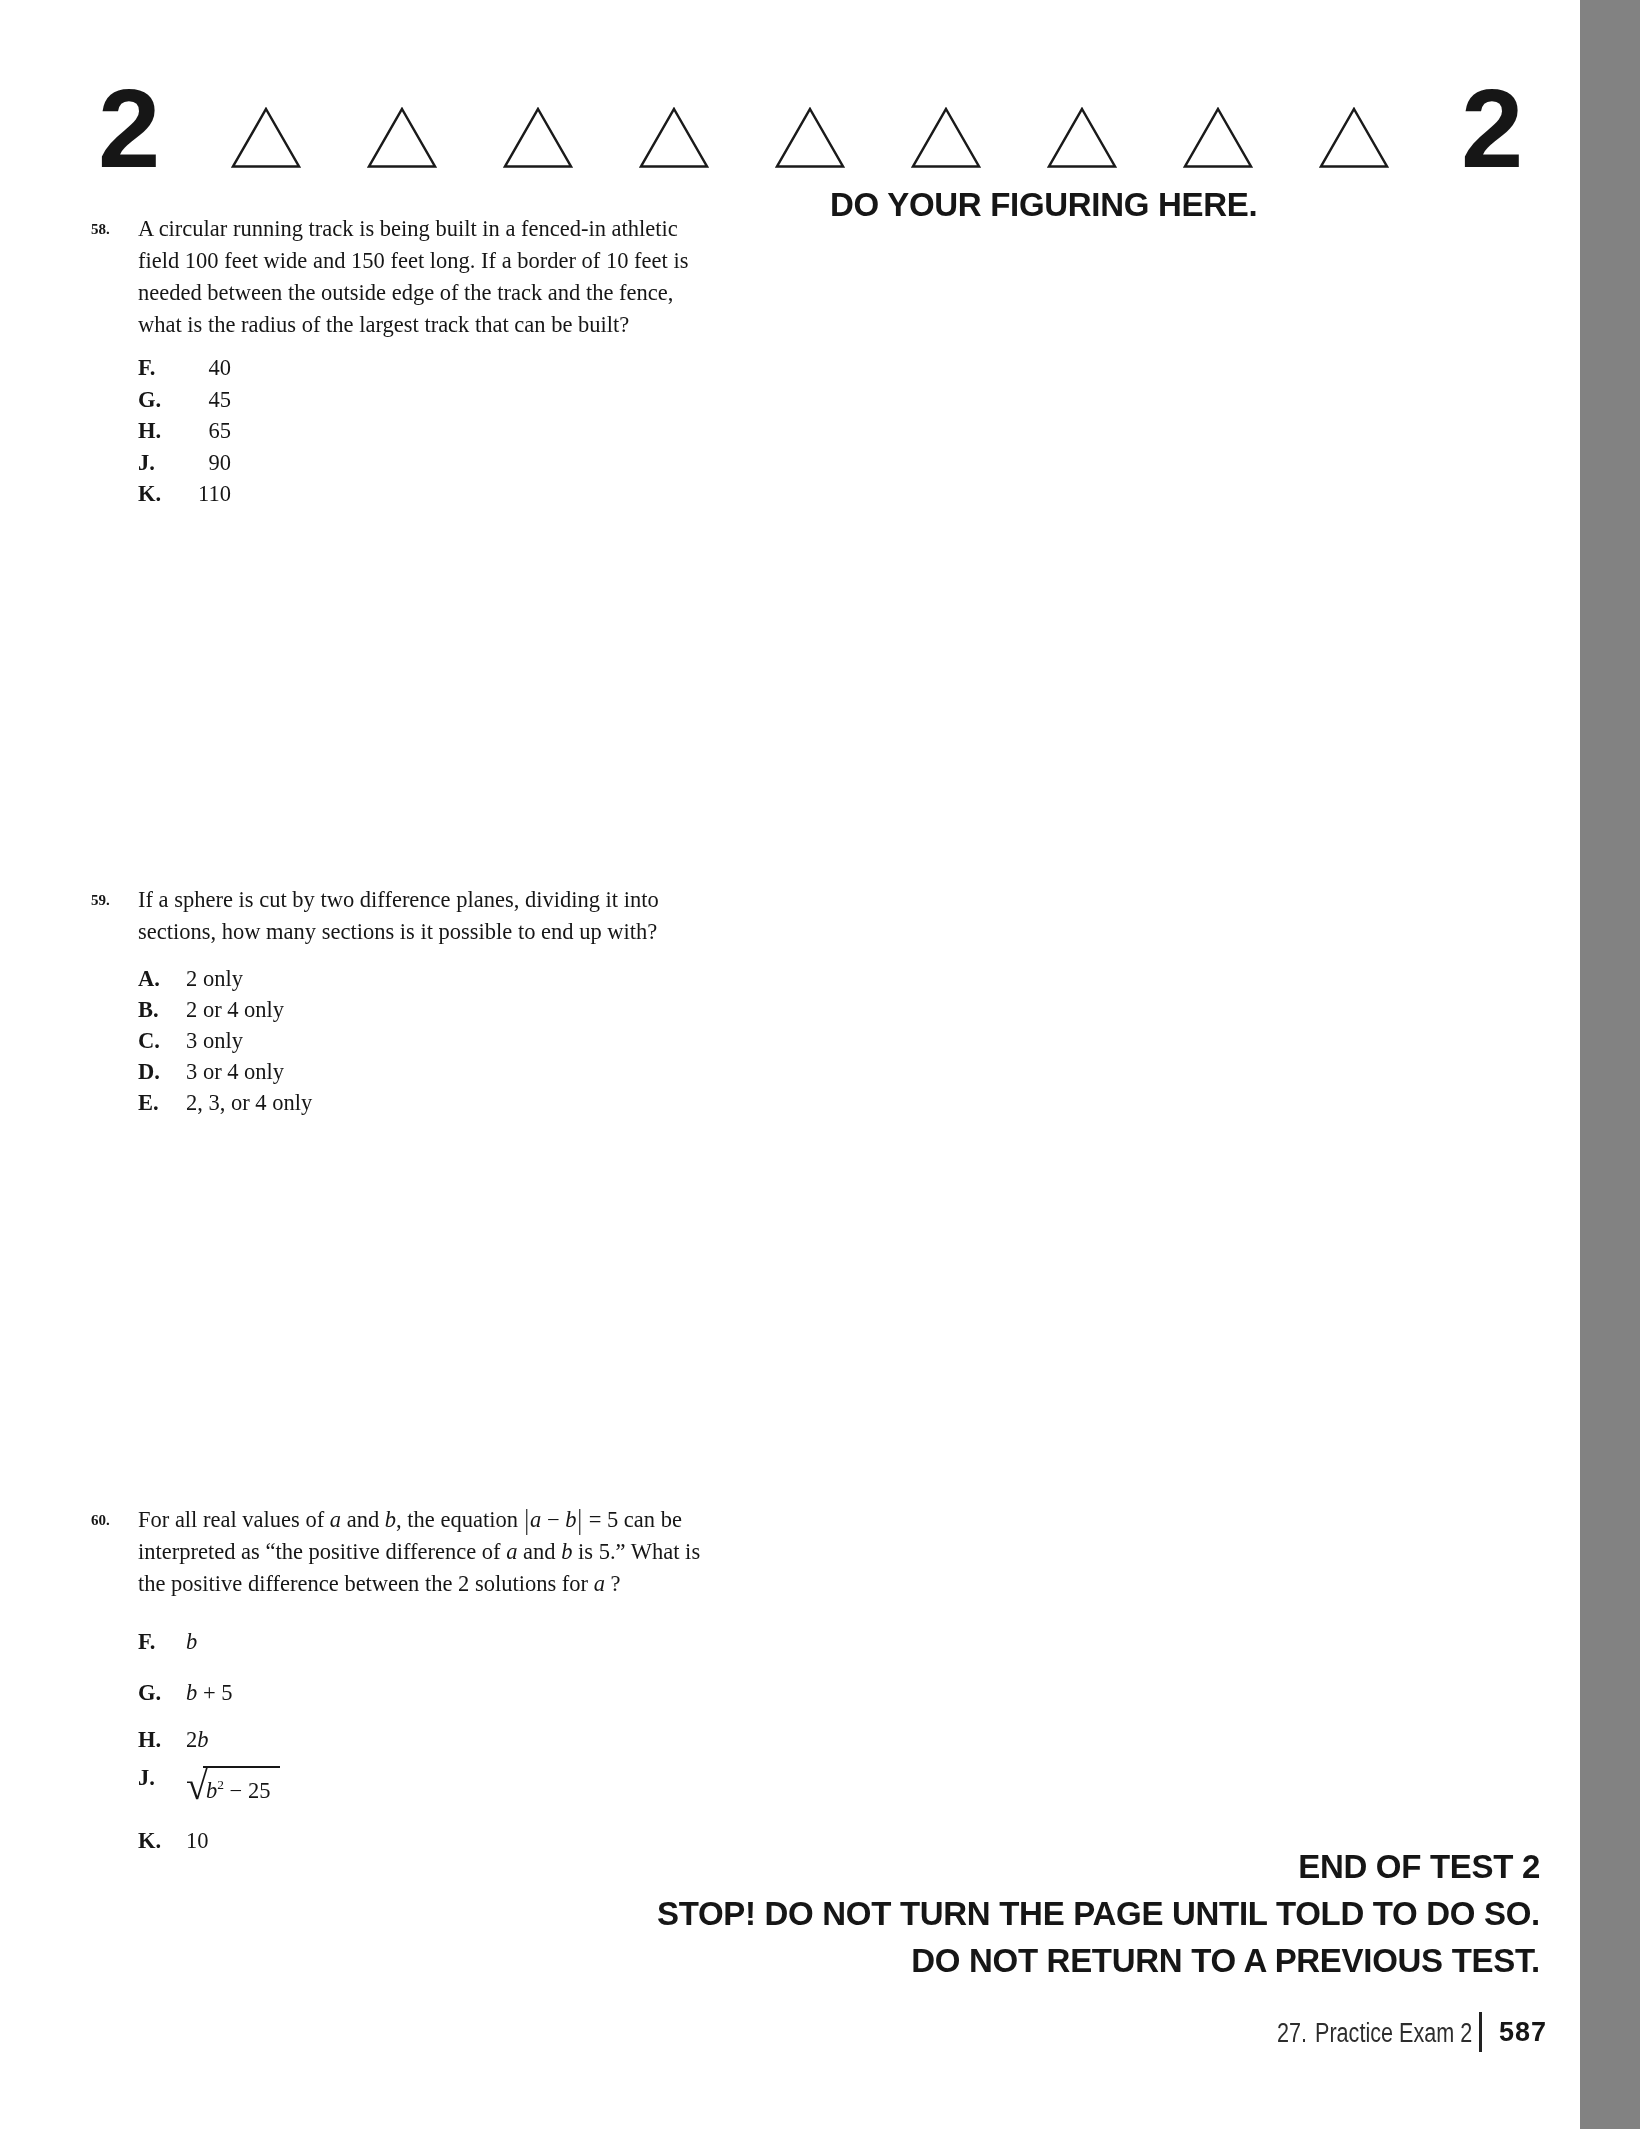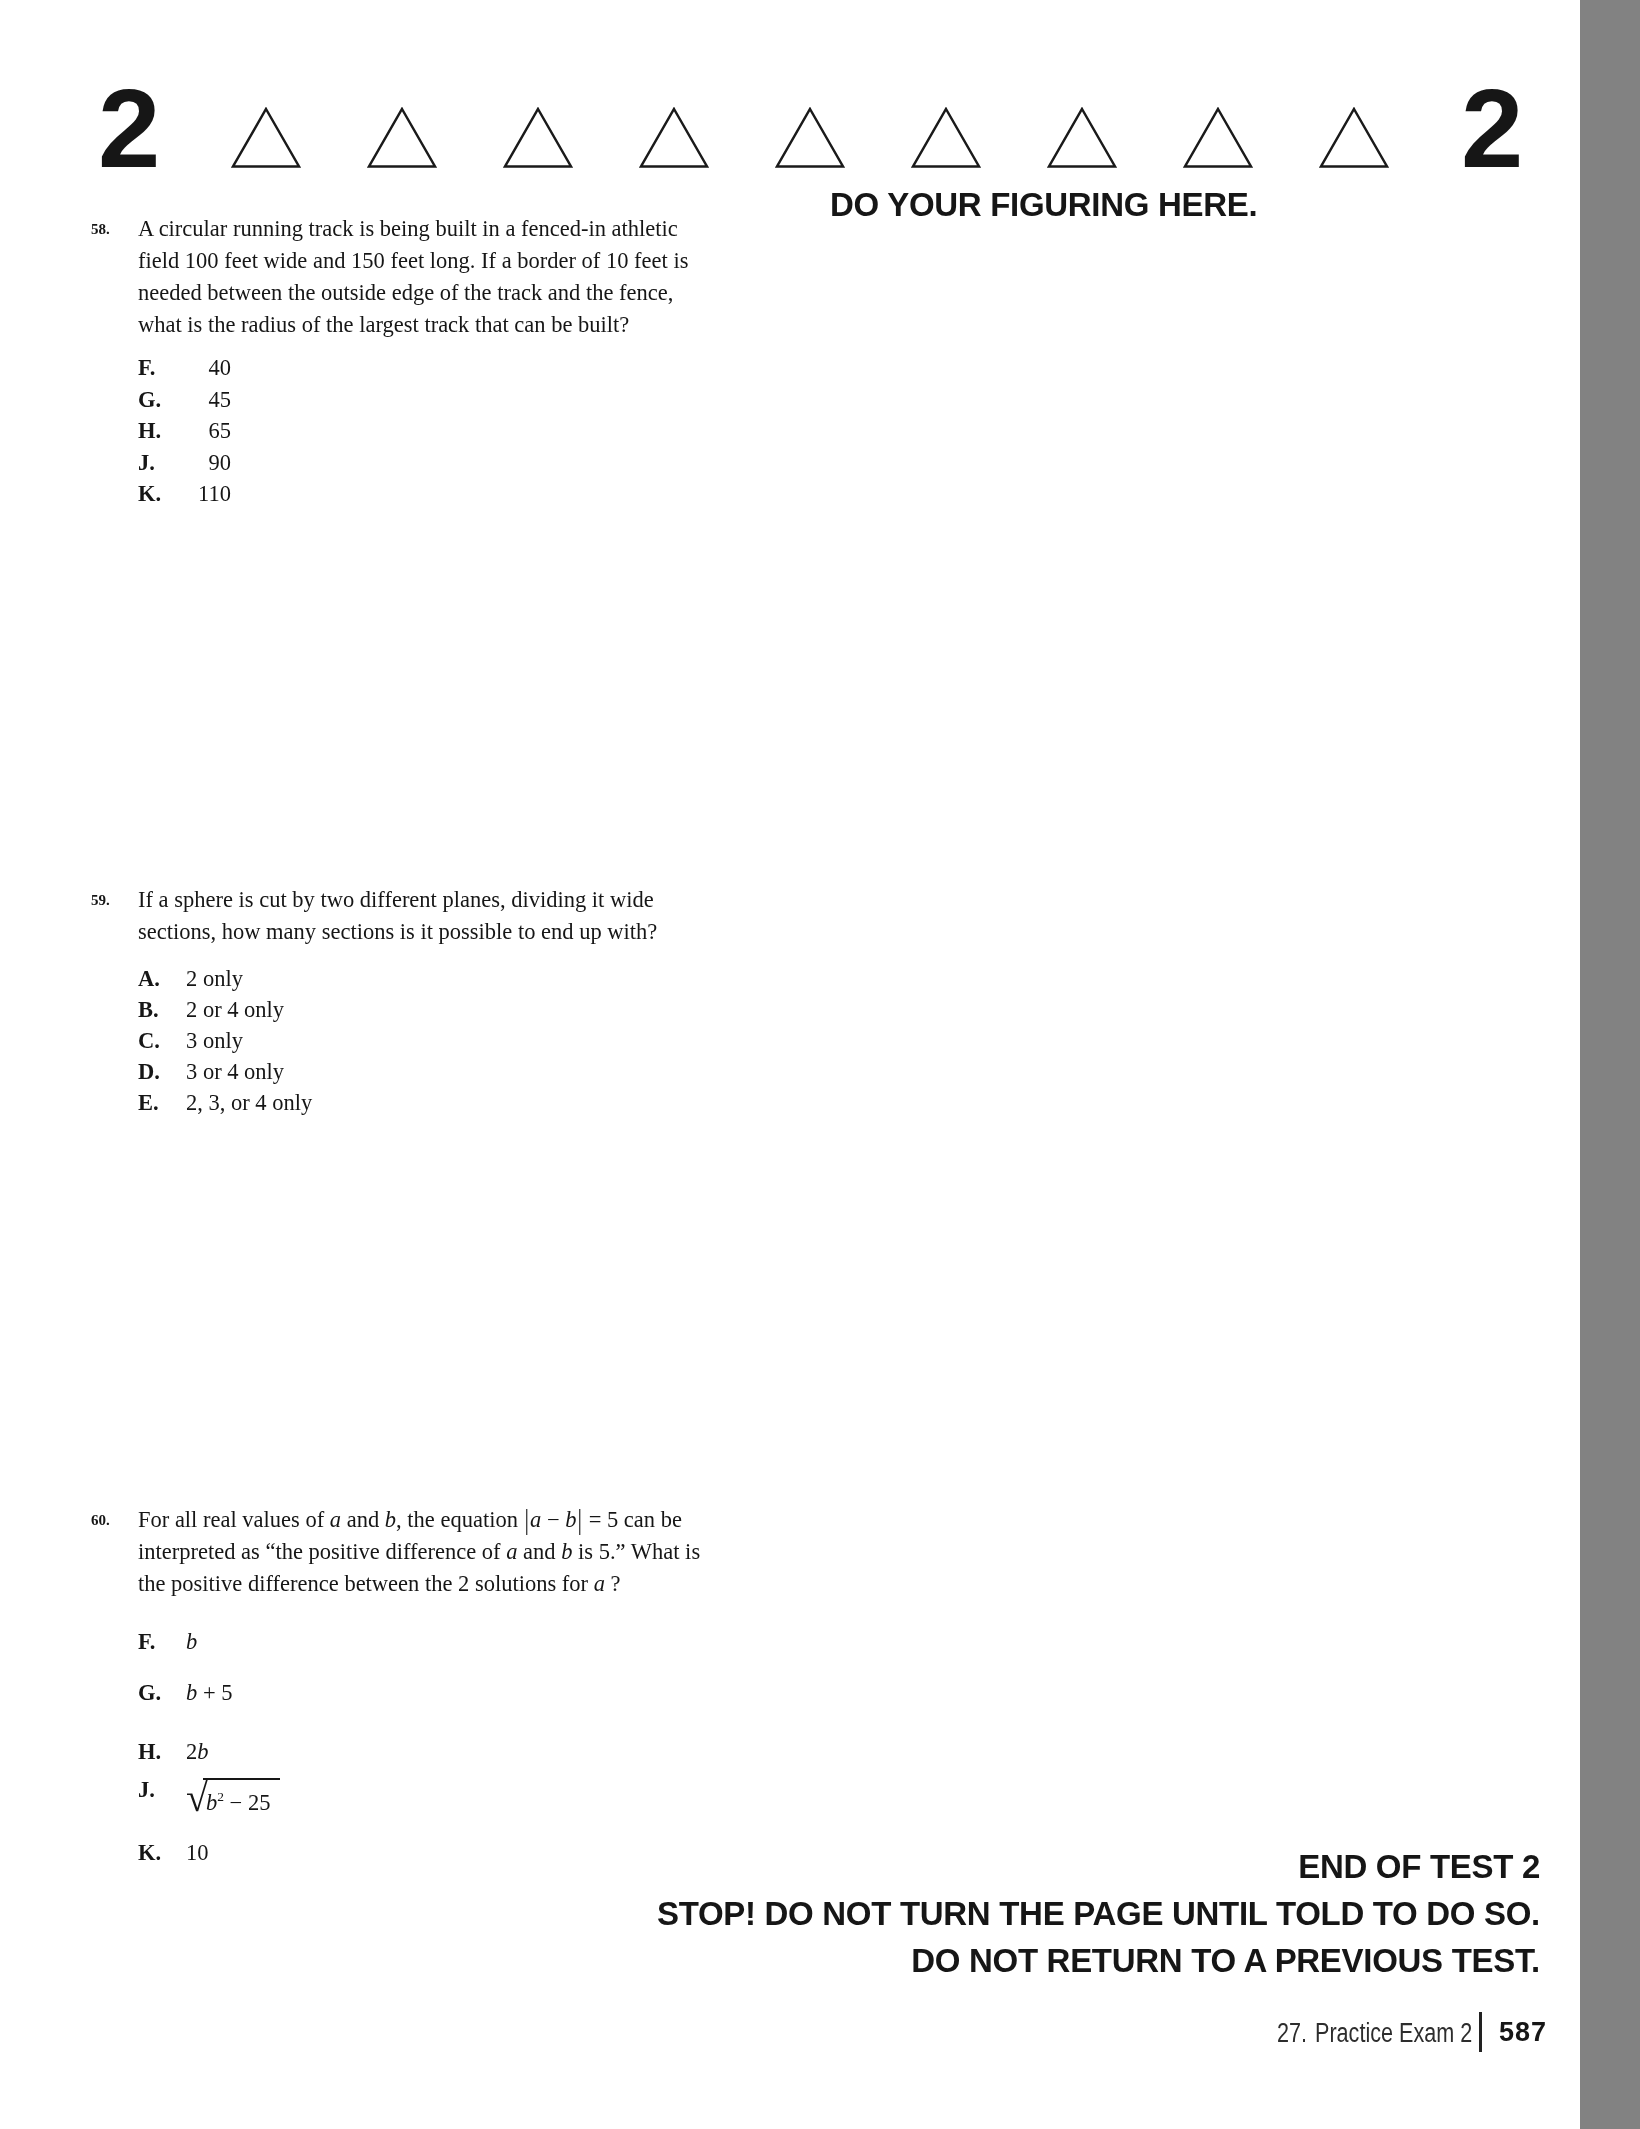--- a/index.html
+++ b/index.html
@@ -69,21 +69,21 @@
   .choice { font-size: 22.5px; white-space: nowrap; }
   .letter { display: inline-block; width: 48px; font-weight: 700; }
   .num { display: inline-block; width: 45px; text-align: right; }
   .choices-58 { margin-top: 11px; }
   .choices-58 .choice { line-height: 31.5px; }
   .choices-59 { margin-top: 15px; }
   .choices-59 .choice { line-height: 31px; }
   .c60 { line-height: 30px; }
   .c60-f { margin-top: 27px; }
   .c60-g { margin-top: 21px; }
-  .c60-h { margin-top: 29px; }
+  .c60-h { margin-top: 17px; }
   .c60-j { margin-top: 8px; height: 50px; }
   .c60-k { margin-top: 13px; }
   .var { font-style: italic; }
   .absbar {
     display: inline-block;
     transform: scaleY(1.35);
     transform-origin: 50% 55%;
     padding: 0 1px;
     font-style: normal;
   }
@@ -216,21 +216,21 @@
         <div class="choice"><span class="letter">H.</span><span class="num">65</span></div>
         <div class="choice"><span class="letter">J.</span><span class="num">90</span></div>
         <div class="choice"><span class="letter">K.</span><span class="num">110</span></div>
       </div>
     </div>
   </section>
 
   <section class="question q59">
     <span class="qnum">59.</span>
     <div class="qtext">
-      <div class="qline">If a sphere is cut by two different planes, dividing it wide</div>
+      <div class="qline">If a sphere is cut by two difference planes, dividing it into</div>
       <div class="qline">sections, how many sections is it possible to end up with?</div>
       <div class="choices choices-59">
         <div class="choice"><span class="letter">A.</span><span class="cval">2 only</span></div>
         <div class="choice"><span class="letter">B.</span><span class="cval">2 or 4 only</span></div>
         <div class="choice"><span class="letter">C.</span><span class="cval">3 only</span></div>
         <div class="choice"><span class="letter">D.</span><span class="cval">3 or 4 only</span></div>
         <div class="choice"><span class="letter">E.</span><span class="cval">2, 3, or 4 only</span></div>
       </div>
     </div>
   </section>

